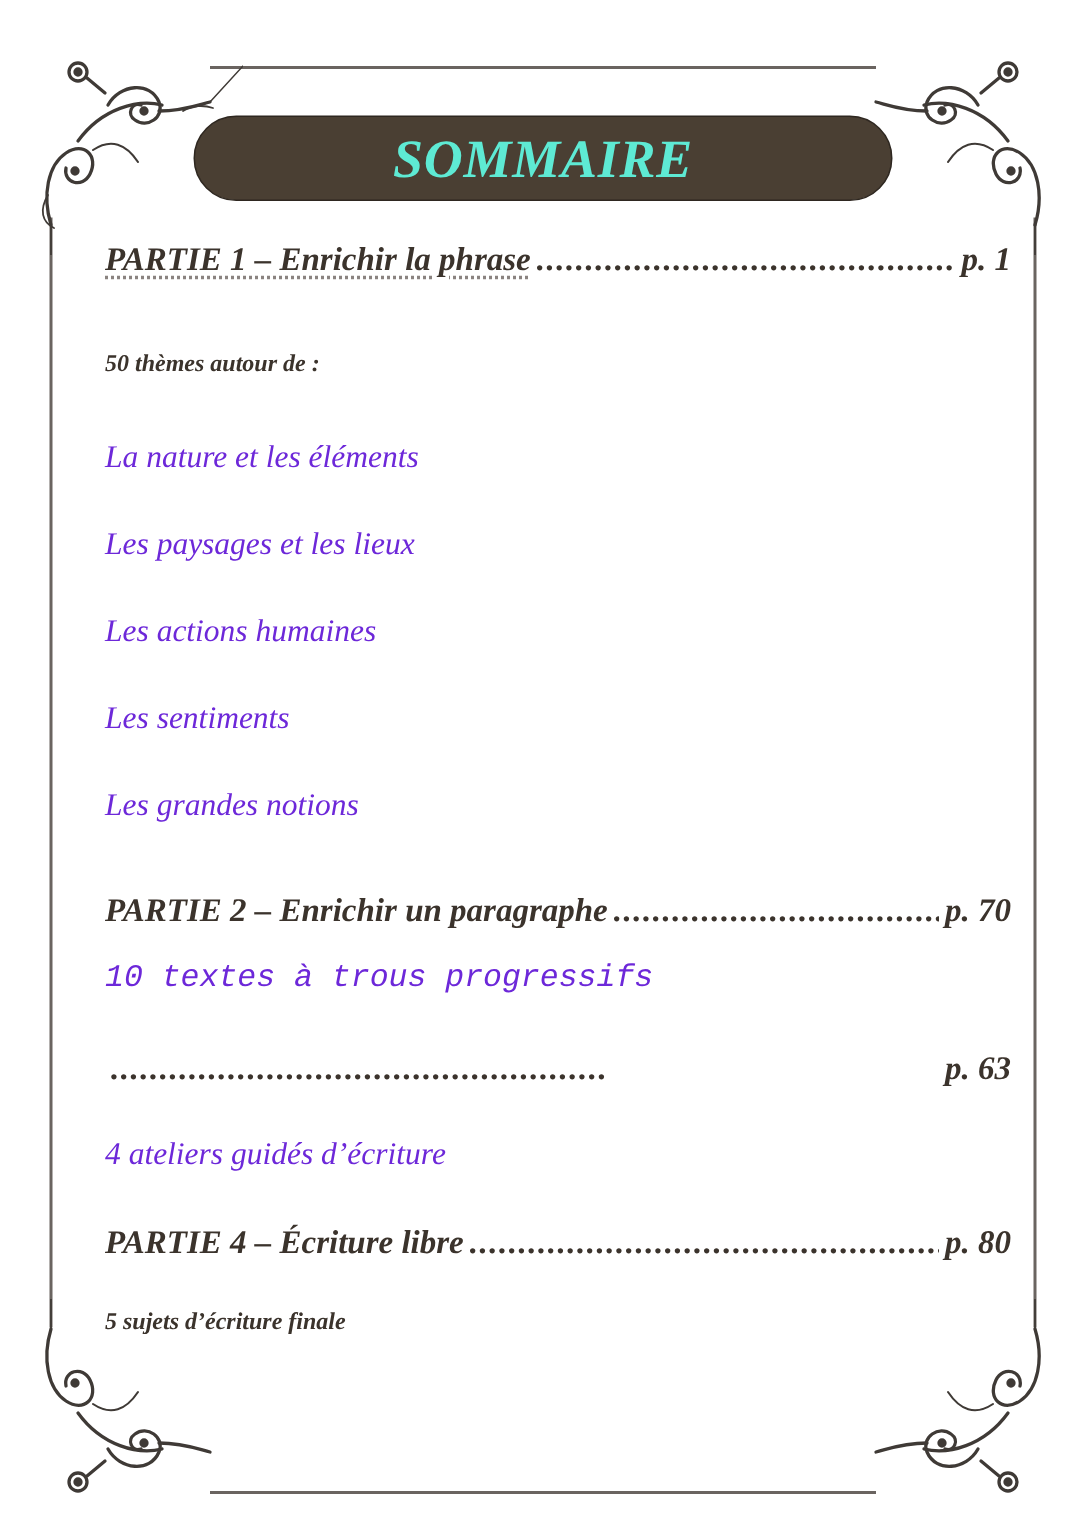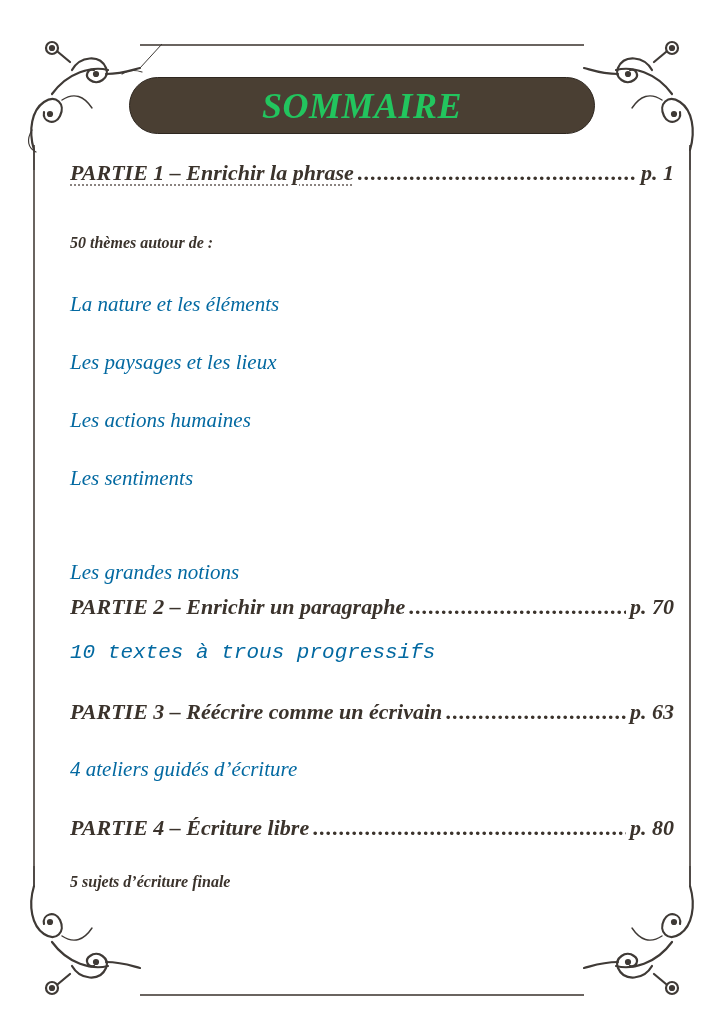--- a/index.html
+++ b/index.html
@@ -19,39 +19,39 @@
   .c-tr { left: 562px; top: 30px; transform: scaleX(-1); }
   .c-bl { left: 22px; top: 866px; transform: scaleY(-1); }
   .c-br { left: 562px; top: 866px; transform: scale(-1,-1); }
 
   .title-pill {
     position: absolute; left: 129px; top: 77px; width: 466px; height: 57px;
     background: #4a3f33; border-radius: 29px; border: 1px solid #2e2720;
     display: flex; align-items: center; justify-content: center; box-sizing: border-box;
   }
   .title-pill span {
-    color: #22c55e; font-family: "Liberation Serif", serif; font-style: italic; font-weight: bold;
+    color: #5eead4; font-family: "Liberation Serif", serif; font-style: italic; font-weight: bold;
     font-size: 36px; letter-spacing: 0.5px; text-align: right;
   }
   .toc { position: absolute; left: 70px; top: 0; width: 610px; }
   .row { position: absolute; left: 0; white-space: nowrap; }
   .part {
     font-family: "Liberation Serif", serif; font-style: italic; font-weight: bold;
     font-size: 22px; color: #3b332c; display: flex; width: 604px; align-items: baseline;
   }
   .part .dots { flex: 1; overflow: hidden; margin: 0 4px; letter-spacing: 1px; font-weight: bold; }
   .part .page { flex: none; }
   .part.underlined .label-wrap { text-decoration: underline dotted #8a8380; text-underline-offset: 4px; }
   .heading {
     font-family: "Liberation Serif", serif; font-style: italic; font-weight: bold;
     font-size: 16px; color: #3b332c;
   }
   .item {
     font-family: "Liberation Serif", serif; font-style: italic;
-    font-size: 21px; color: #0369a1;
+    font-size: 21px; color: #6d28d9;
   }
 </style>
 </head>
 <body>
 
 <div class="frame-line top"></div>
 <div class="frame-line bottom"></div>
 <div class="frame-line left"></div>
 <div class="frame-line right"></div>
 
@@ -130,32 +130,31 @@
     <span class="dots">......................................................</span>
     <span class="page">p. 1</span>
   </div>
 
   <div class="row heading" style="top:234px;">50 thèmes autour de :</div>
 
   <div class="row item" style="top:292px;">La nature et les éléments</div>
   <div class="row item" style="top:350px;">Les paysages et les lieux</div>
   <div class="row item" style="top:408px;">Les actions humaines</div>
   <div class="row item" style="top:466px;">Les sentiments</div>
-  <div class="row item" style="top:524px;margin-top:36px;">Les grandes notions</div>
+  <div class="row item" style="top:524px;">Les grandes notions</div>
 
   <div class="row part" style="top:594px;">
     <span class="label-wrap">PARTIE 2 – Enrichir un paragraphe</span>
     <span class="dots">...................................................</span>
     <span class="page">p. 70</span>
   </div>
 
   <div class="row item" style="top:641px;font-family:Liberation Mono, monospace;">10 textes à trous progressifs</div>
 
   <div class="row part" style="top:699px;">
-    <span class="label-wrap">PARTIE 3 – Réécrire comme un écrivain</span>
     <span class="dots">...................................................</span>
     <span class="page">p. 63</span>
   </div>
 
   <div class="row item" style="top:757px;">4 ateliers guidés d’écriture</div>
 
   <div class="row part" style="top:815px;">
     <span class="label-wrap">PARTIE 4 – Écriture libre</span>
     <span class="dots">..........................................................................</span>
     <span class="page">p. 80</span>

